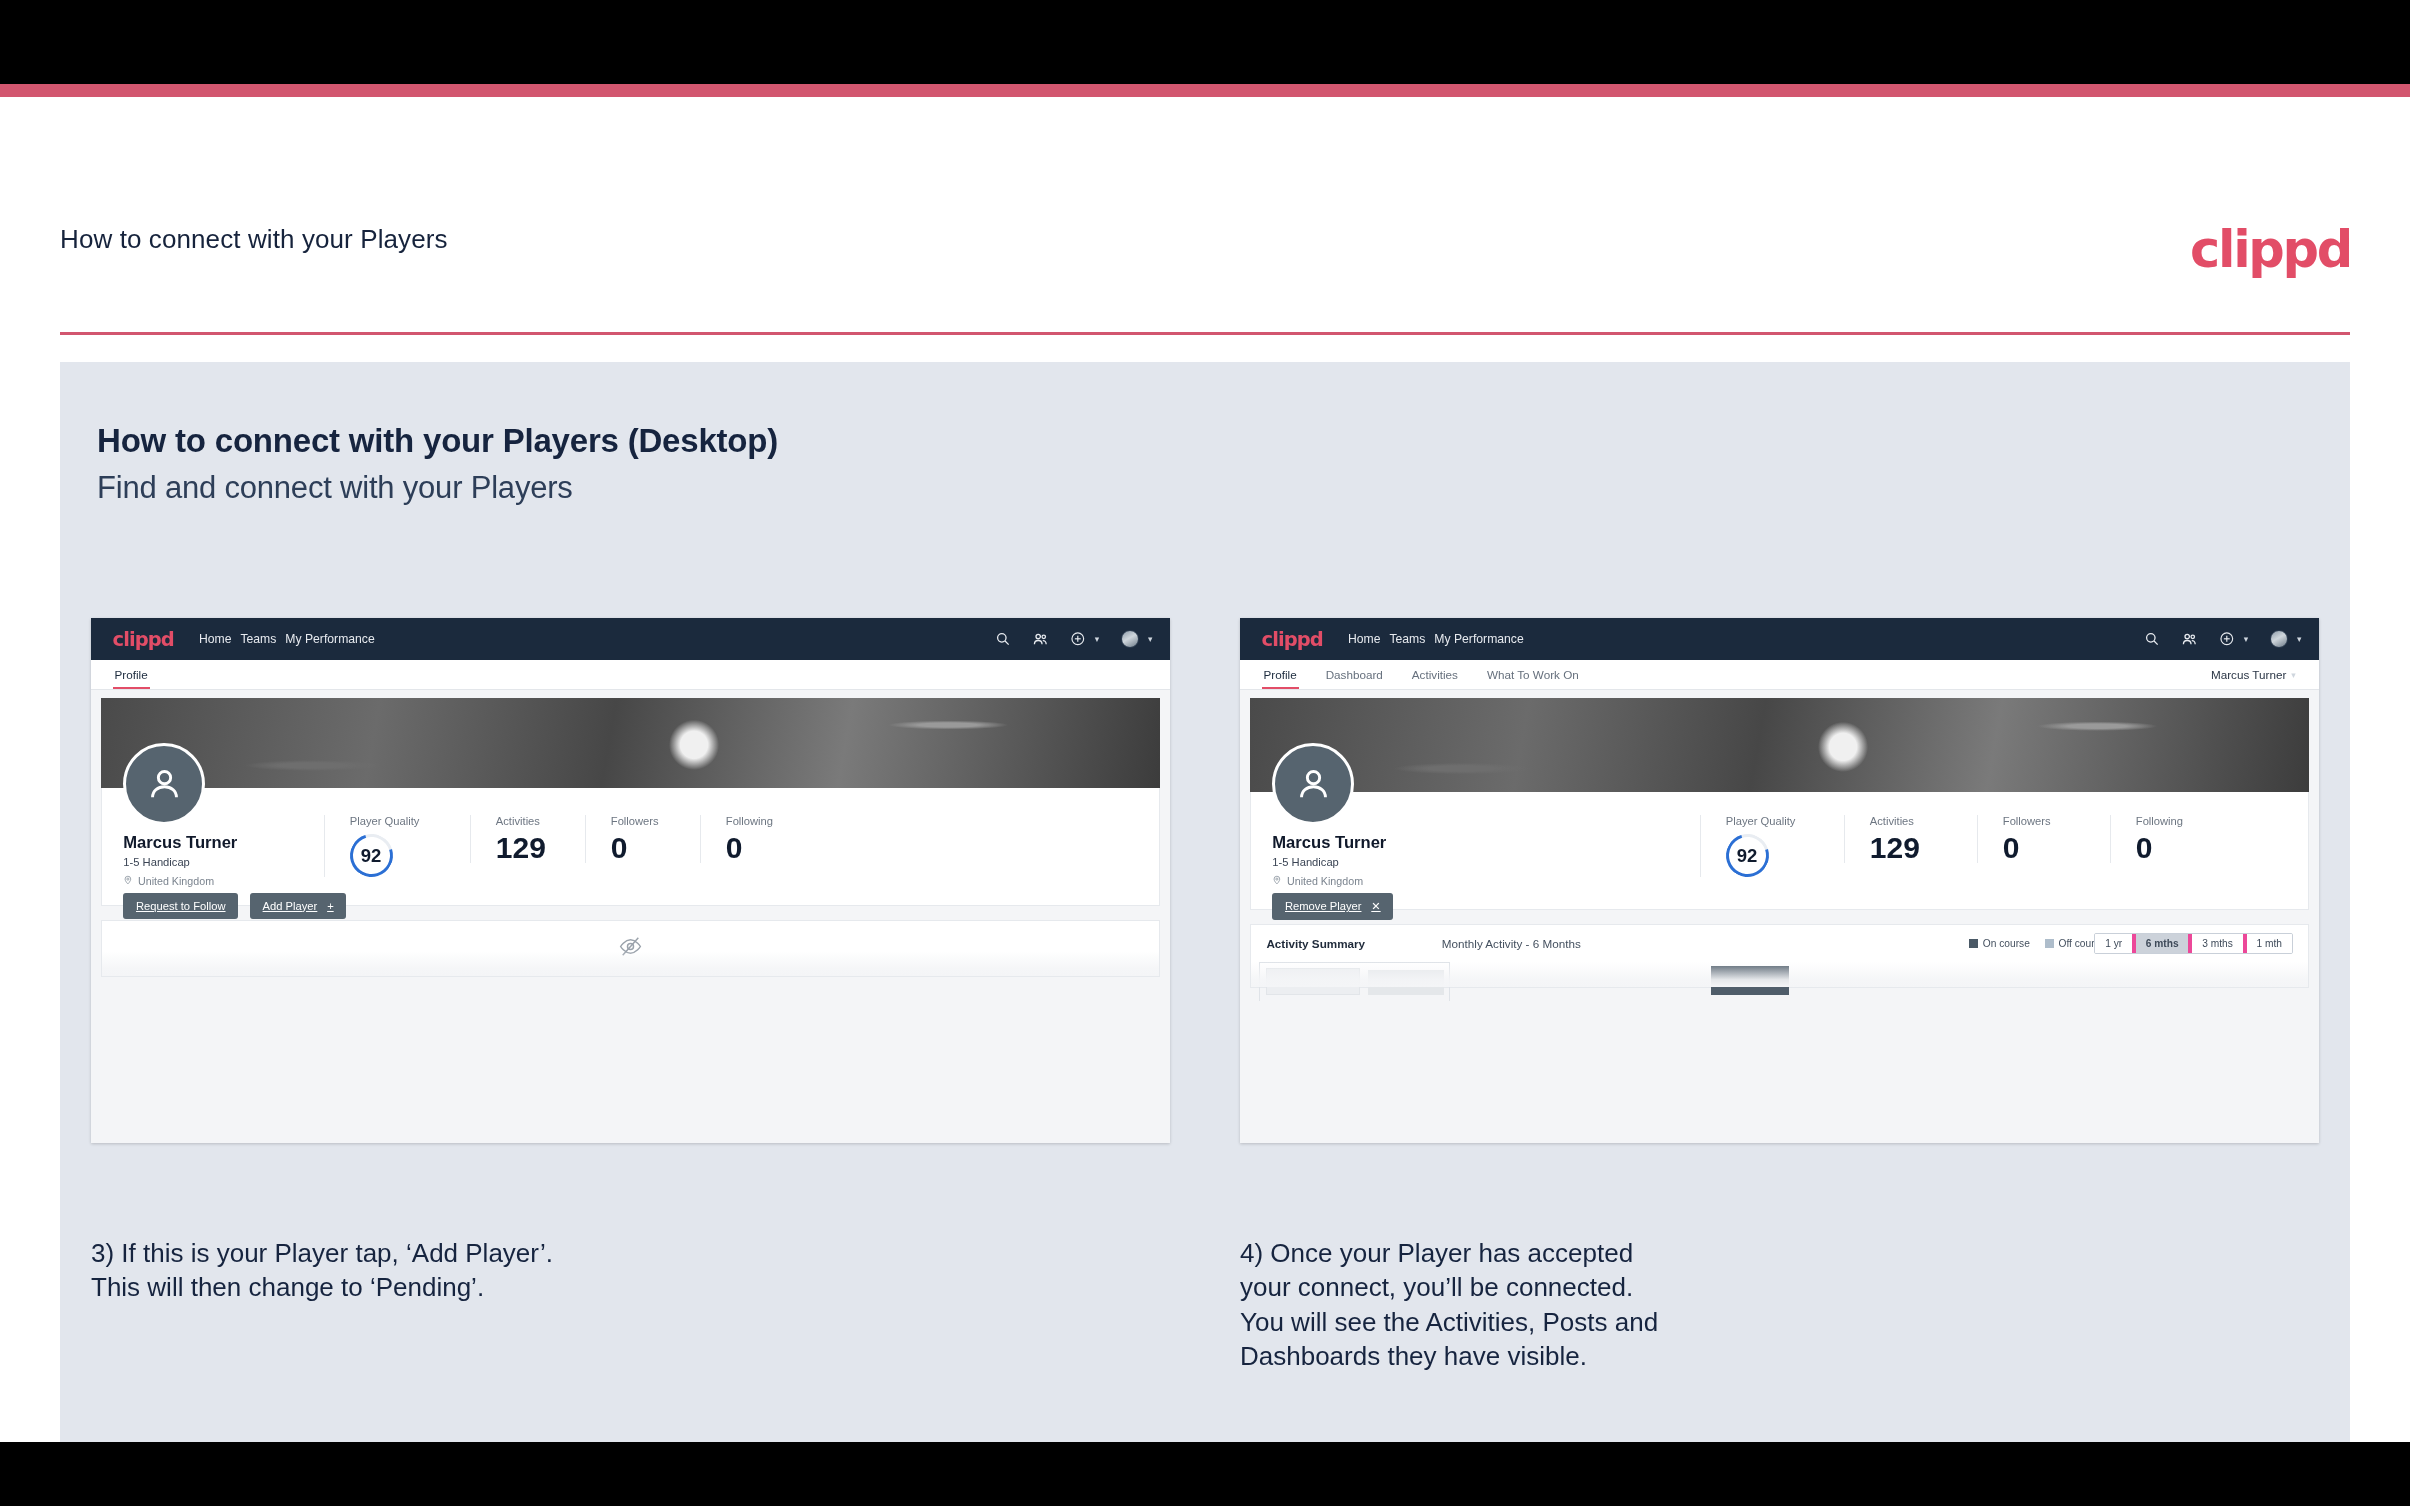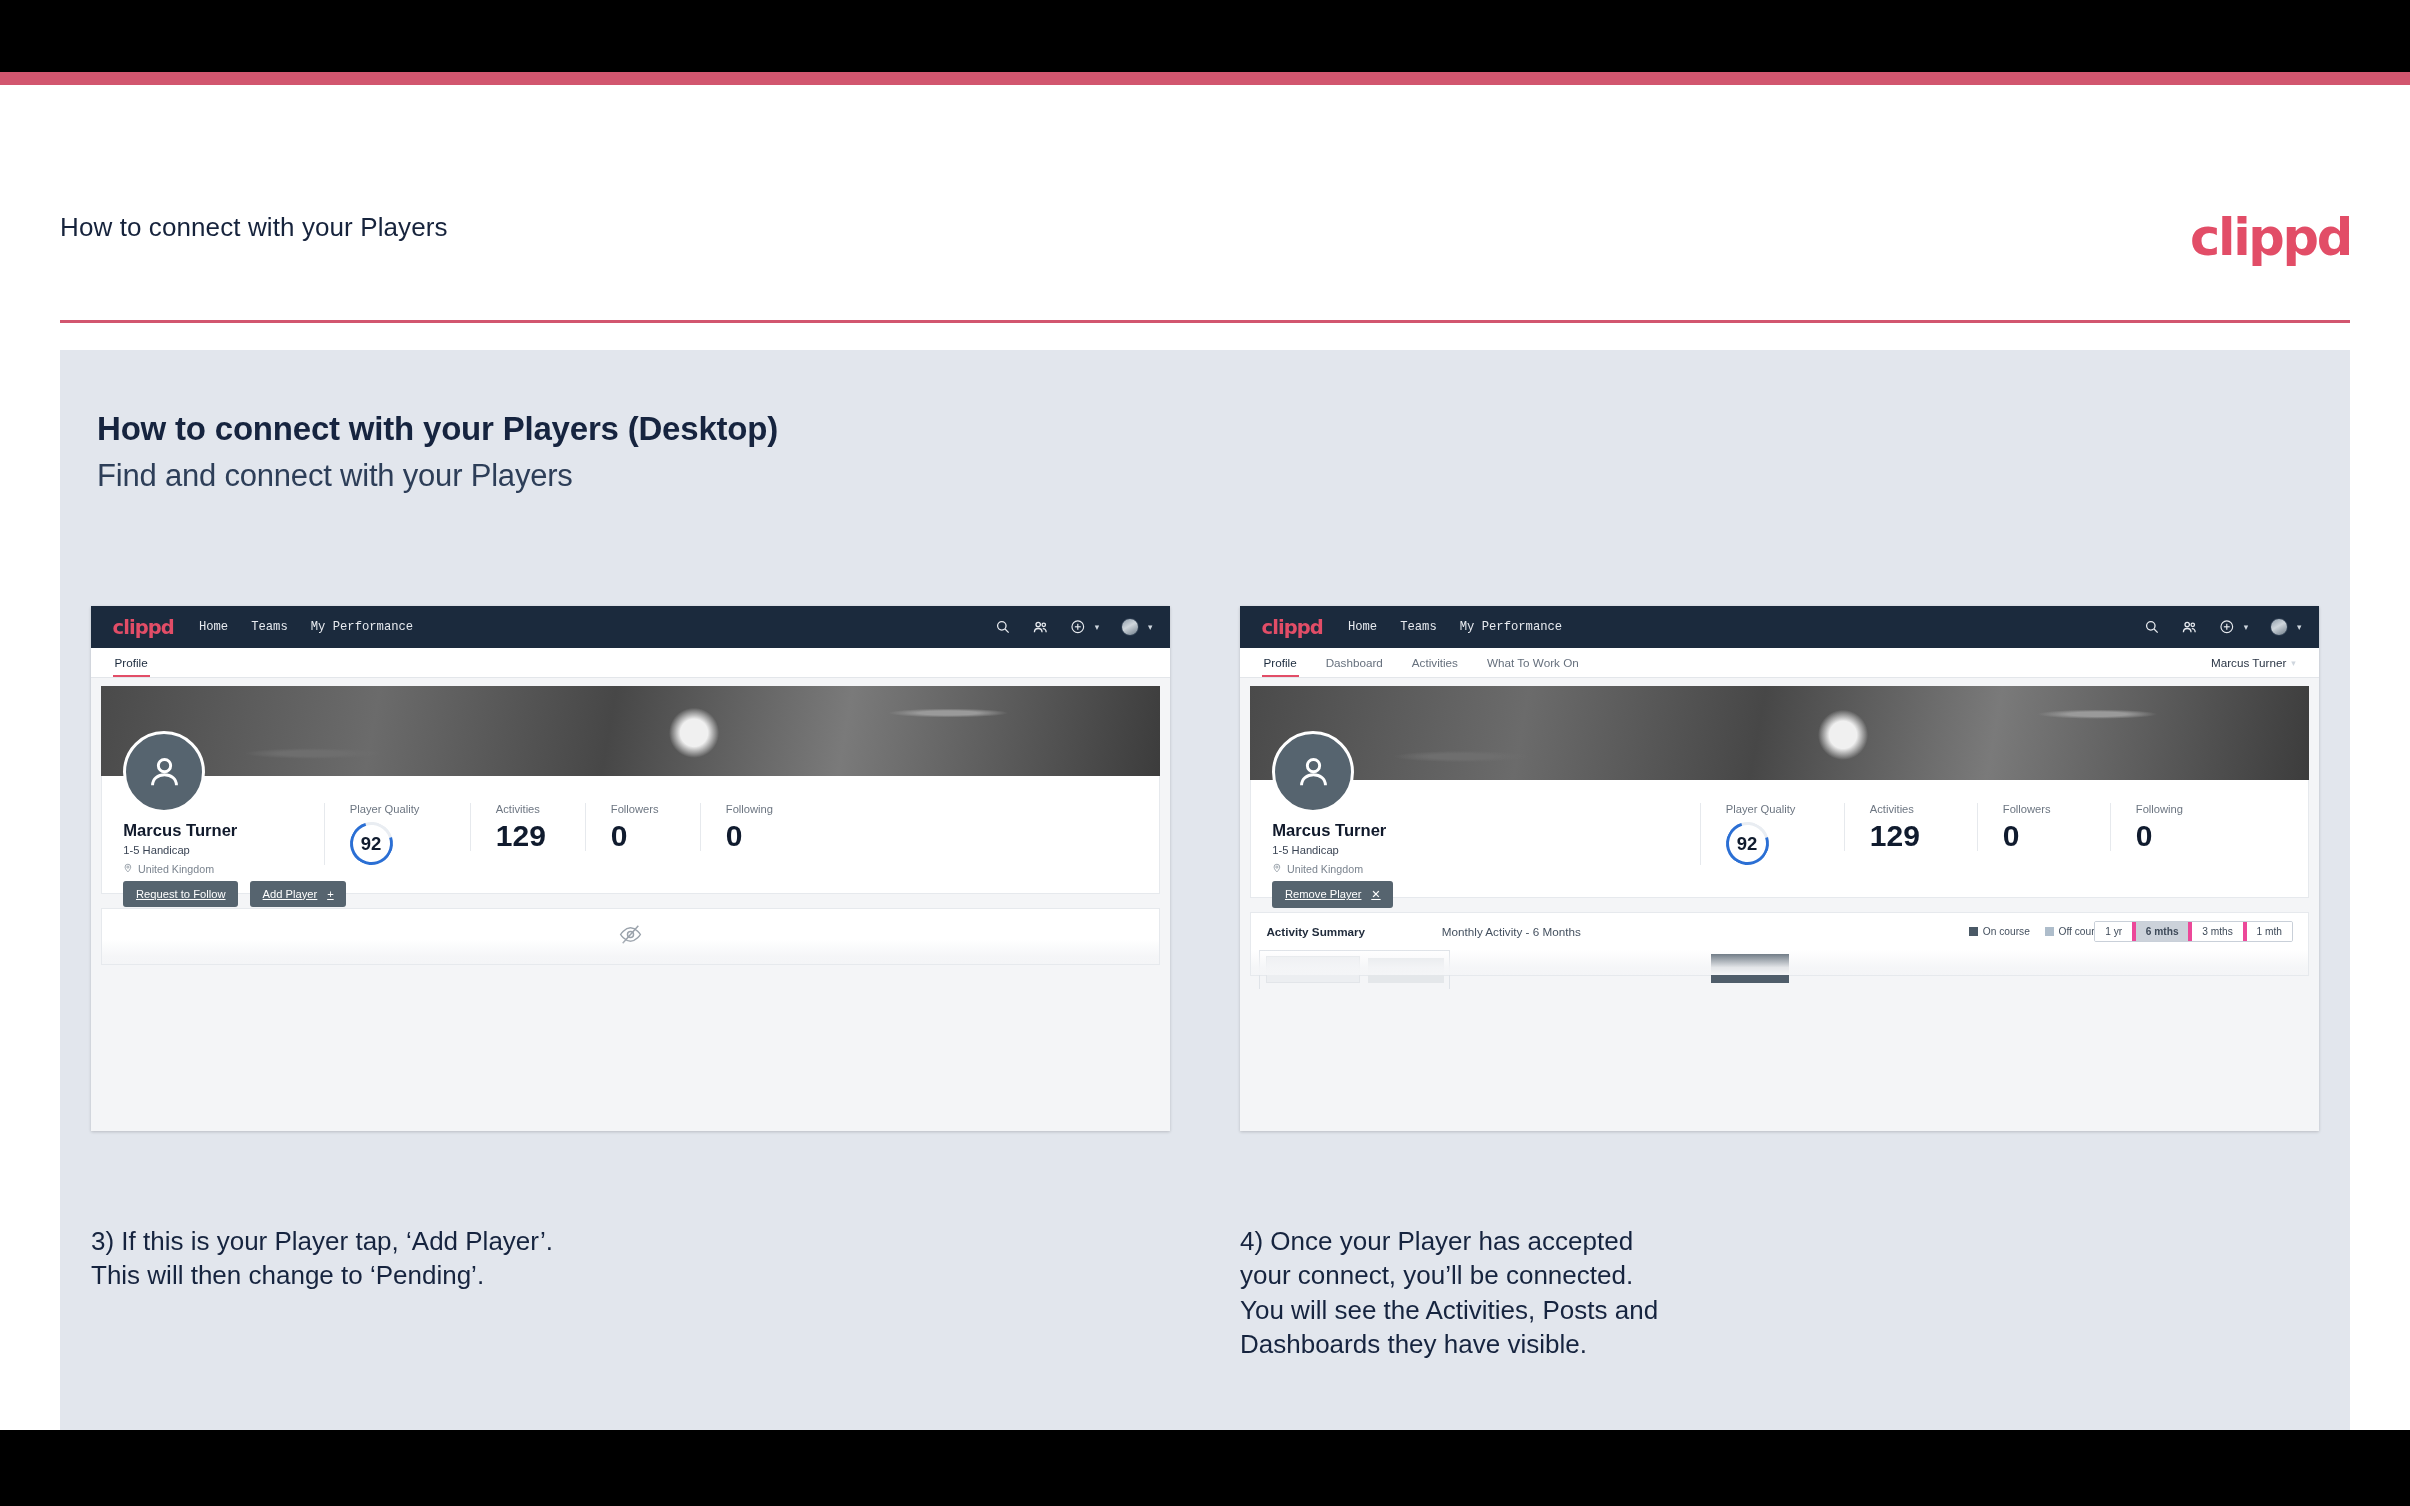--- a/index.html
+++ b/index.html
@@ -3,21 +3,21 @@
 <meta charset="utf-8">
 <style>
   * { box-sizing: border-box; margin: 0; padding: 0; }
   html, body {
     width: 2411px; height: 1507px;
     background: #000000;
     font-family: "Liberation Sans", sans-serif;
     overflow: hidden;
   }
   .slide-frame {
-    position: absolute; left: 0; top: 0;
+    position: absolute; left: 0; top: 12px;
     width: 2411px; height: 1453px;
     background: #22c55e;
   }
   .top-black { position:absolute; left:0; top:0; width:2411px; height:72px; background:#000; }
   .top-pink  { position:absolute; left:0; top:72px; width:2411px; height:12.7px; background:#d2566f; }
   .bottom-black { position:absolute; left:0; top:1430px; width:2411px; height:77px; background:#000; }
 
   .page {
     position: absolute; left:0; top:85px; width:2411px; height:1345px;
     background:#ffffff;
@@ -64,21 +64,21 @@
   .shot.right { left:1180px;top:256px; width:1079px; height:525px; }
 
   .appbar {
     position:absolute; left:0; top:0; width:100%; height:42px;
     background:#1b2a3d; display:flex; align-items:center;
   }
   .appbar .brand {
     margin-left:21.5px; font-size:19.5px; font-weight:700; color:#e24d67;
     letter-spacing:-0.9px; font-family:"DejaVu Sans", sans-serif;
   }
-  .appbar .nav { display:flex; align-items:flex-start; margin-left:25px; gap:23px;font-family:Liberation Mono, monospace; }
+  .appbar .nav { display:flex; align-items:flex-start; margin-left:25px; gap:9px; }
   .appbar .nav span { font-size:12.2px; color:#e7eaef; }
   .appbar .icons {
     margin-left:auto; margin-right:17.6px; display:flex; align-items:center; gap:21.5px;
   }
   .appbar .icons svg { display:block; }
   .caret { font-size:8.8px; color:#cfd6de; margin-left:-12.7px; }
   .avatar-nav {
     width:18.5px; height:18.5px; border-radius:50%;
     background:linear-gradient(150deg,#8c9aa8 0%,#cfd6dc 45%,#6d7b88 100%);
     border:1px solid #2c3c50;

